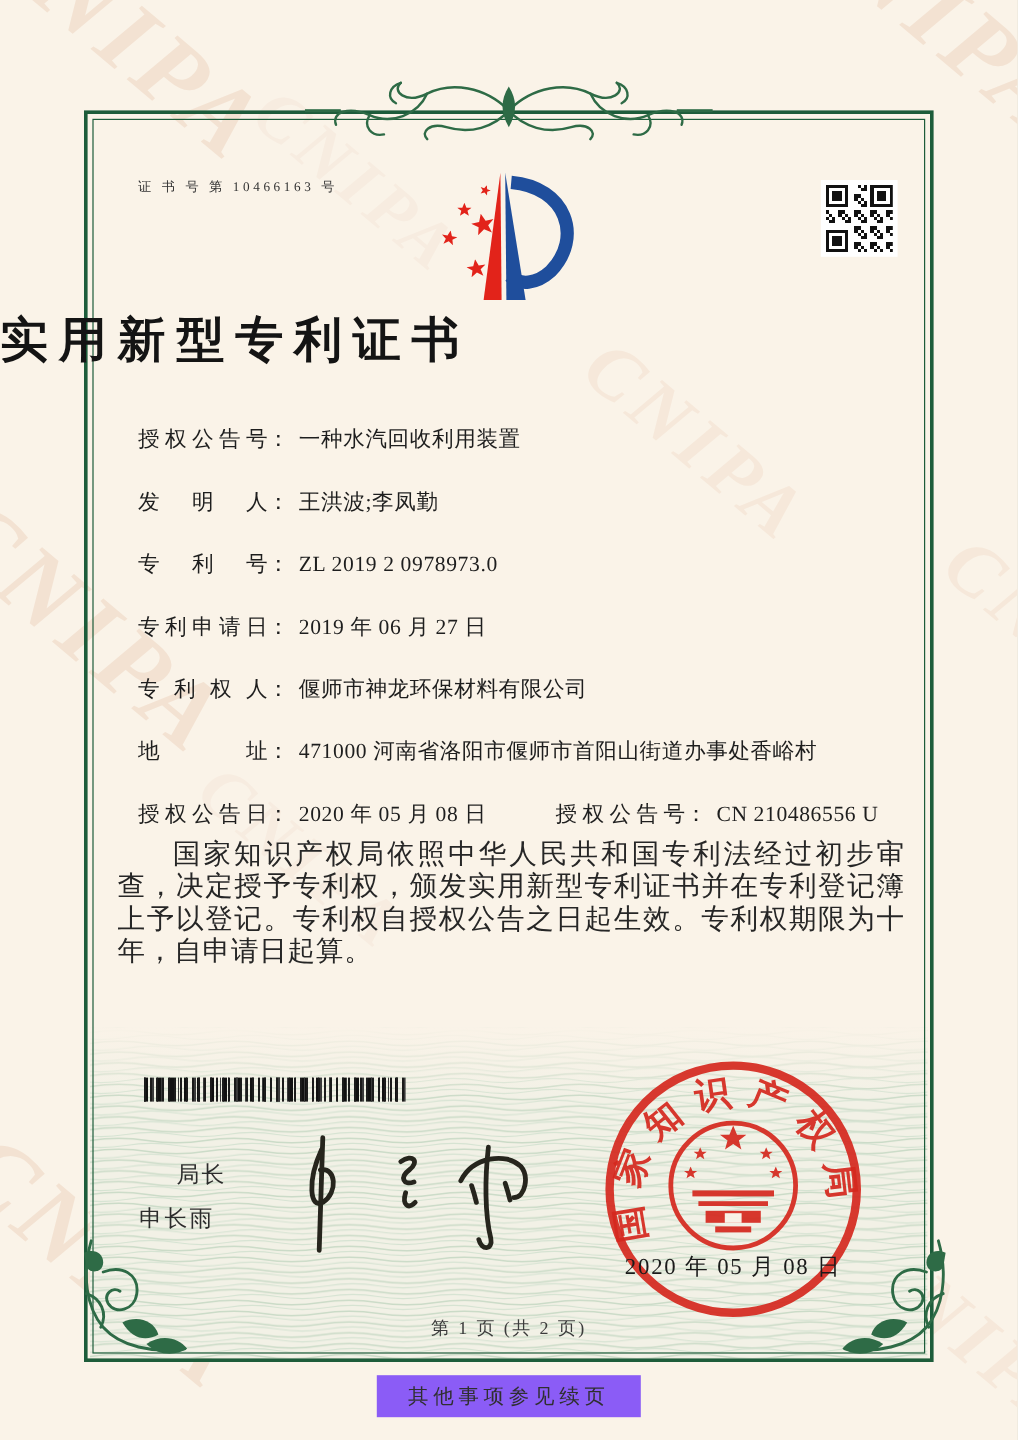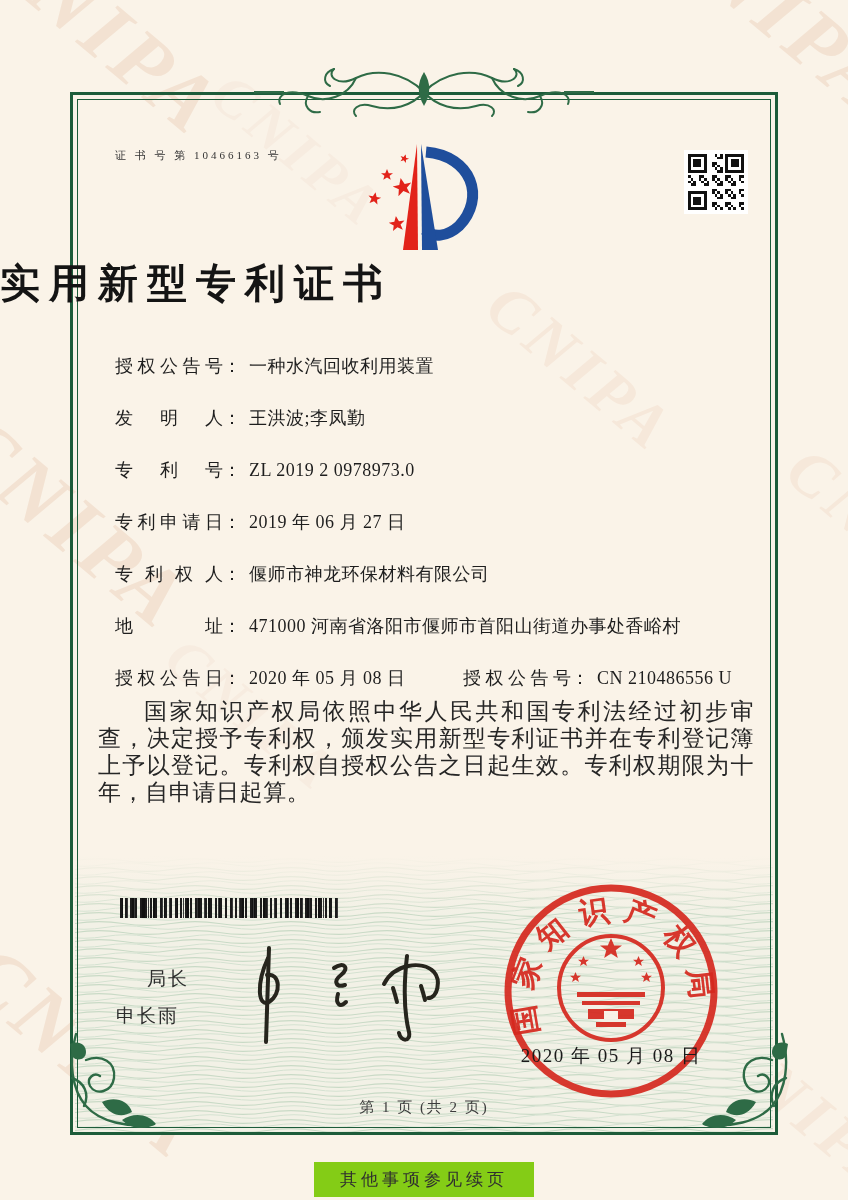--- a/index.html
+++ b/index.html
@@ -79,21 +79,21 @@
   .signature { position:absolute; left:238px; top:942px; z-index:3; }
   
   .seal { position:absolute; left:500px; top:880px; z-index:4; }
   
   .page-number {
     position:absolute; left:0; top:1098px; width:100%; text-align:center; z-index:3;
     font-size:15px; letter-spacing:2px; color:#3c3c3c;
   }
   .continuation {
     position:absolute; left:50%; top:1146px; transform:translateX(-50%); z-index:3;
-    background:#84cc16; padding:6px 26px; font-size:17px; letter-spacing:4px; color:#2f2f2f;margin-top:16px;
+    background:#8b5cf6; padding:6px 26px; font-size:17px; letter-spacing:4px; color:#2f2f2f;
   }
 </style>
 </head>
 <body>
 
 <div class="page">
 
   <div class="wm big" style="left:-38px; top:-14px;">CNIPA</div>
   <div class="wm big" style="left:636px; top:-34px;">CNIPA</div>
   <div class="wm mid" style="left:470px; top:336px;">CNIPA</div>

